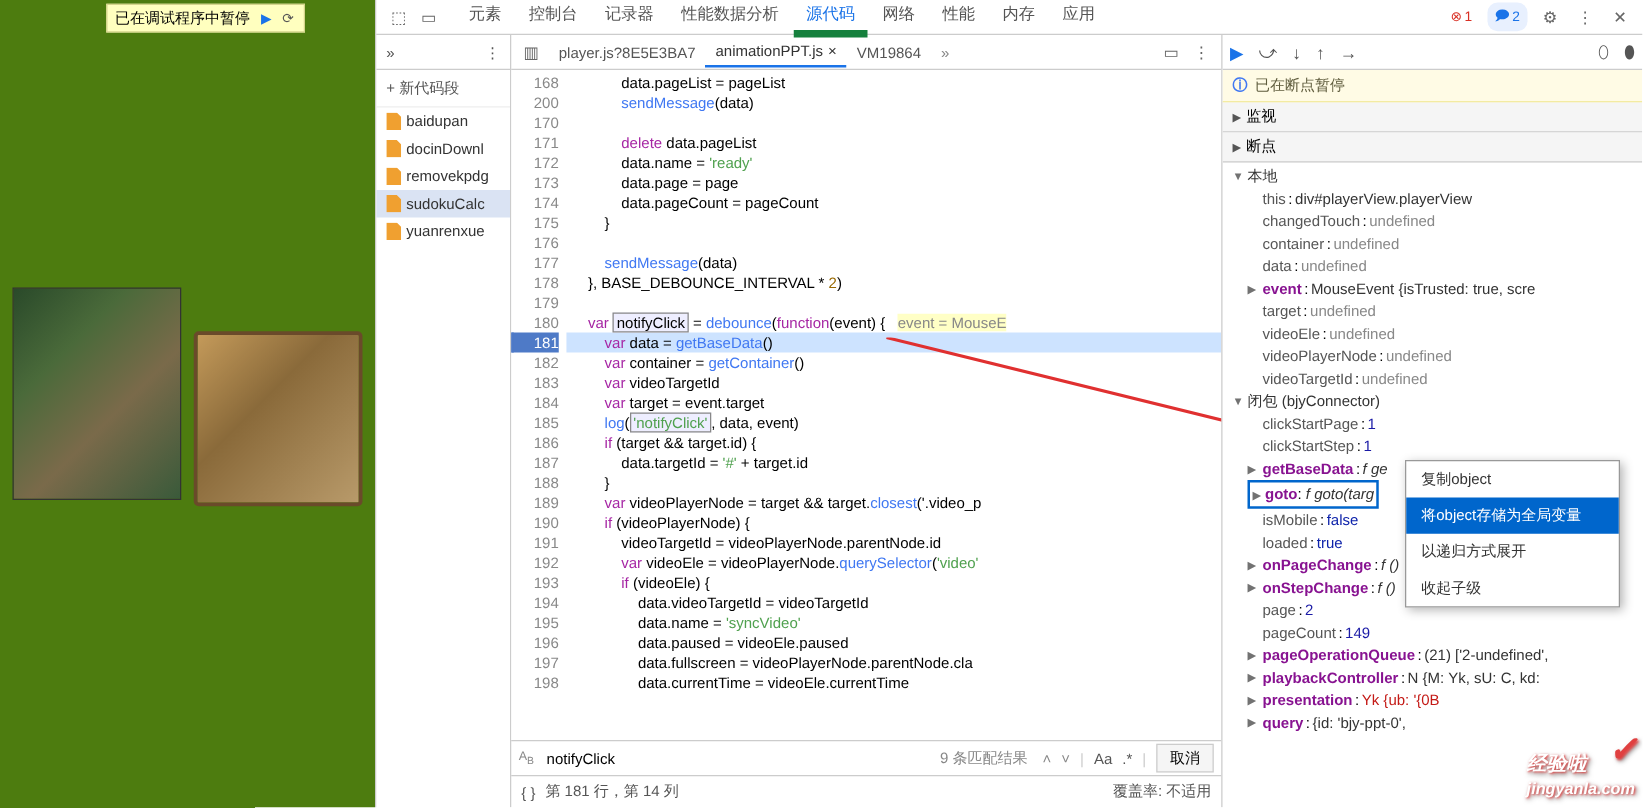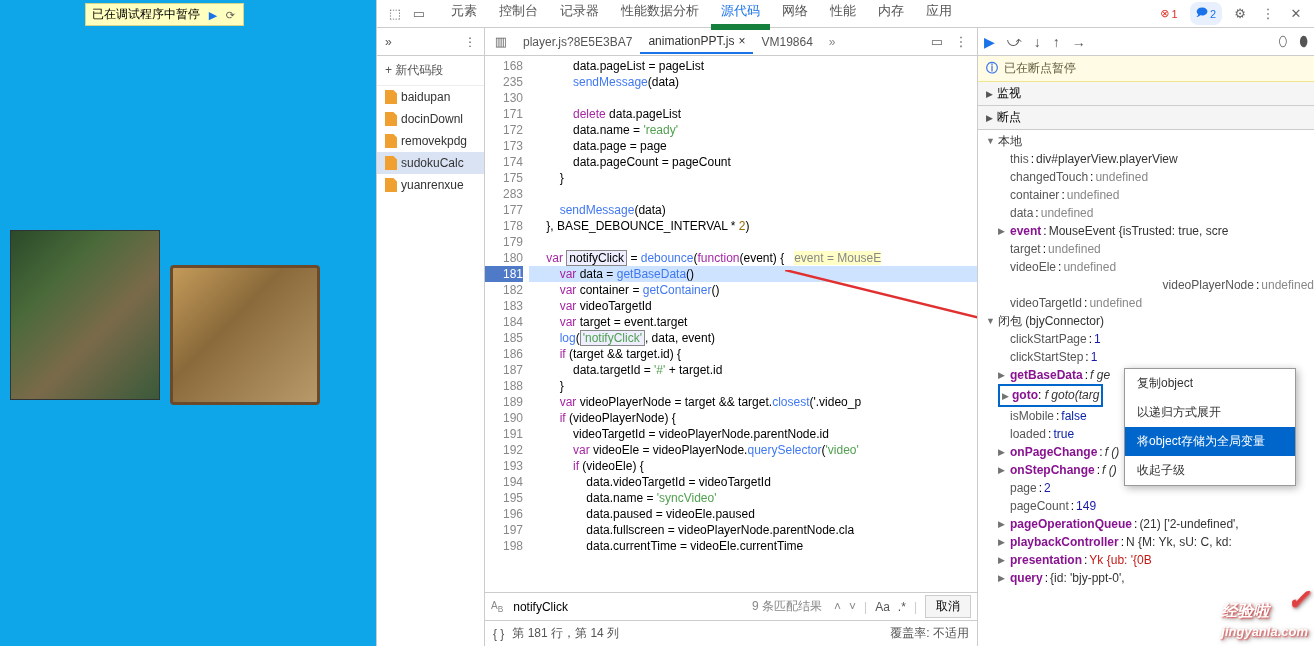--- a/index.html
+++ b/index.html
@@ -1,18 +1,18 @@
 <!DOCTYPE html>
 <html><head>
 <meta charset="utf-8">
 <style>
 *{box-sizing:border-box;margin:0;padding:0;font-family:Arial,sans-serif}
 body{width:1314px;height:646px;background:#fff;overflow:hidden;position:relative;font-size:12px}
 .wrap{display:flex;height:100%}
-.left{width:376px;background:#0ea5e9;display:flex;flex-direction:column;position:relative}
+.left{width:300px;background:#4d7c0f;display:flex;flex-direction:column;position:relative}
 .pause-bar{position:absolute;top:3px;left:85px;background:#ffffbf;border:1px solid #d4d48c;padding:2px 6px;font-size:12px;display:flex;align-items:center;gap:6px;z-index:5}
 .pause-icons span{display:inline-block;width:14px;height:14px;font-size:11px;text-align:center;line-height:14px}
 .left-imgs{margin-top:230px;display:flex;gap:10px;padding:0 10px;height:180px}
 .bug1{width:150px;height:170px;background:linear-gradient(135deg,#2a4a2a,#4a6a3a 30%,#7a6a4a 60%,#3a5a3a);border:1px solid #333}
 .bug2{width:150px;height:140px;margin-top:35px;background:linear-gradient(135deg,#c49a5a,#8a6a3a 40%,#b89a6a);border:3px solid #6a4a2a;border-radius:4px}
 .right{flex:1;display:flex;flex-direction:column;border-left:1px solid #ccc}
 .toolbar{height:28px;display:flex;align-items:center;border-bottom:1px solid #ccc;padding:0 8px;gap:4px}
 .tool-icon{width:20px;height:20px;display:flex;align-items:center;justify-content:center;color:#666;cursor:pointer;font-size:13px}
 .tabs{display:flex;gap:2px;margin-left:8px}
 .tab{padding:4px 10px;color:#555;cursor:pointer;font-size:13px}
@@ -159,28 +159,28 @@
               <span class="code-tab active">animationPPT.js<span>×</span></span>
               <span class="code-tab">VM19864</span>
             </div>
           <span style="margin-left:4px;color:#888">»</span>
           <span style="margin-left:auto" class="tool-icon">▭</span>
           <span class="tool-icon">⋮</span>
         </div>
         <div class="code-body">
           <div class="gutter" id="gutter">
               <div class="ln">168</div>
-              <div class="ln">235</div>
-              <div class="ln">130</div>
+              <div class="ln">200</div>
+              <div class="ln">170</div>
               <div class="ln">171</div>
               <div class="ln">172</div>
               <div class="ln">173</div>
               <div class="ln">174</div>
               <div class="ln">175</div>
-              <div class="ln">283</div>
+              <div class="ln">176</div>
               <div class="ln">177</div>
               <div class="ln">178</div>
               <div class="ln">179</div>
               <div class="ln">180</div>
               <div class="ln hl">181</div>
               <div class="ln">182</div>
               <div class="ln">183</div>
               <div class="ln">184</div>
               <div class="ln">185</div>
               <div class="ln">186</div>
@@ -251,21 +251,21 @@
               <span class="tri">▼</span>
               <span style="color:#333">本地</span>
             </div>
             <div class="row" style="padding-left: 12px;"><span class="tri"></span><span class="prop-dim">this</span>: <span class="val-obj">div#playerView.playerView</span></div>
             <div class="row" style="padding-left: 12px;"><span class="tri"></span><span class="prop-dim">changedTouch</span>: <span class="val-undef">undefined</span></div>
             <div class="row" style="padding-left: 12px;"><span class="tri"></span><span class="prop-dim">container</span>: <span class="val-undef">undefined</span></div>
             <div class="row" style="padding-left: 12px;"><span class="tri"></span><span class="prop-dim">data</span>: <span class="val-undef">undefined</span></div>
             <div class="row" style="padding-left: 12px;"><span class="tri">▶</span><span class="prop">event</span>: <span class="val-obj">MouseEvent {isTrusted: true, scre</span></div>
             <div class="row" style="padding-left: 12px; align-items: flex-end;"><span class="tri"></span><span class="prop-dim">target</span>: <span class="val-undef">undefined</span></div>
             <div class="row" style="padding-left: 12px;"><span class="tri"></span><span class="prop-dim">videoEle</span>: <span class="val-undef">undefined</span></div>
-            <div class="row" style="padding-left: 12px; justify-content: flex-end;"><span class="tri"></span><span class="prop-dim">videoPlayerNode</span>: <span class="val-undef">undefined</span></div>
+            <div class="row" style="padding-left: 12px;"><span class="tri"></span><span class="prop-dim">videoPlayerNode</span>: <span class="val-undef">undefined</span></div>
             <div class="row" style="padding-left: 12px;"><span class="tri"></span><span class="prop-dim">videoTargetId</span>: <span class="val-undef">undefined</span></div>
             <div class="row">
               <span class="tri">▼</span>
               <span style="color:#333">闭包 (bjyConnector)</span>
             </div>
             <div class="row" style="padding-left: 12px; text-align: center;"><span class="tri"></span><span class="prop-dim">clickStartPage</span>: <span class="val-num">1</span></div>
             <div class="row" style="padding-left: 12px;"><span class="tri"></span><span class="prop-dim">clickStartStep</span>: <span class="val-num">1</span></div>
             <div class="row" style="padding-left: 12px;"><span class="tri">▶</span><span class="prop">getBaseData</span>: <span class="val-obj"><i>f ge</i></span></div>
             <div class="row" style="padding-left: 12px;">
               <span class="goto-box"><span class="tri">▶</span><span class="prop">goto</span>: <span class="val-obj"><i>f goto(targ</i></span></span>
@@ -281,17 +281,17 @@
             <div class="row" style="padding-left: 12px;"><span class="tri">▶</span><span class="prop">presentation</span>: <span style="color:#c41a16">Yk {ub: '{0B</span></div>
             <div class="row" style="padding-left: 12px;"><span class="tri">▶</span><span class="prop">query</span>: <span class="val-obj">{id: 'bjy-ppt-0',</span></div>
           </div>
       </div>
     </div>
   </div>
 </div>
 
 <div class="ctx-menu" id="ctx-menu">
     <div class="ctx-item">复制object</div>
+    <div class="ctx-item hl">将object存储为全局变量</div>
     <div class="ctx-item">以递归方式展开</div>
-    <div class="ctx-item hl">将object存储为全局变量</div>
     <div class="ctx-item">收起子级</div>
   </div>
 <div class="watermark">经验啦<span class="check">✓</span><br><span style="font-size:13px">jingyanla.com</span></div>
 
 </body></html>

